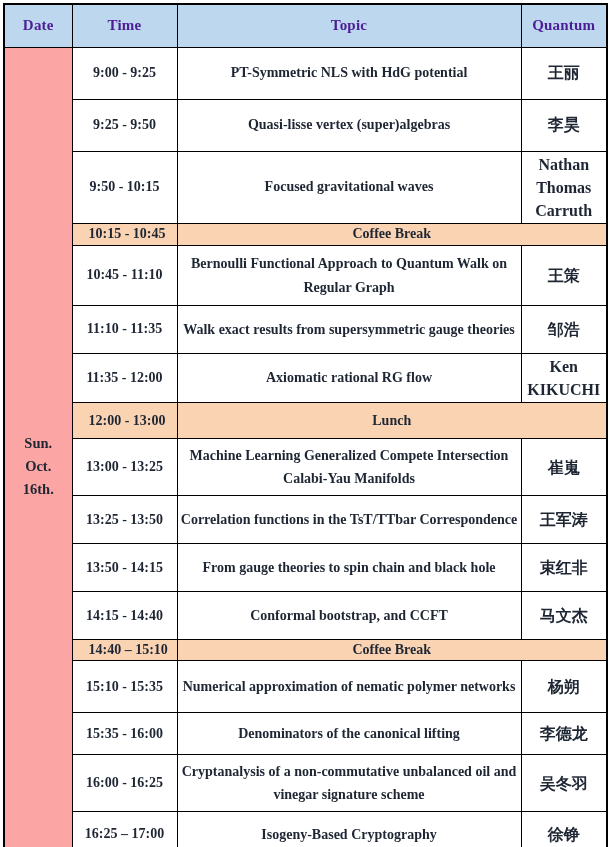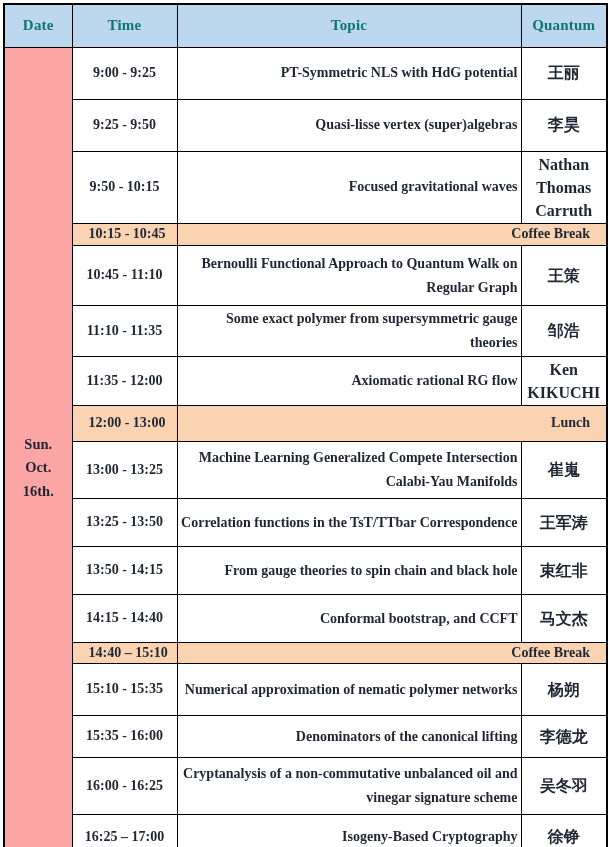--- a/index.html
+++ b/index.html
@@ -29,34 +29,33 @@
     border:1px solid var(--border);
     text-align:center;
     vertical-align:middle;
     overflow:hidden;
     padding:1px 3px;
     font-weight:bold;
   }
   .schedule thead tr{height:43px;}
   .schedule th{
     background:var(--header-bg);
-    color:#0f766e;
+    color:#4c1d95;
     font-size:15px;
     font-weight:bold;
     letter-spacing:.2px;
   }
   td.time-cell{
     font-size:14px;
     white-space:nowrap;
     line-height:1.3;
   }
   td.topic-cell{
     font-size:14px;
     line-height:1.7;
-    text-align:right;
   }
   td.speaker-cell{
     font-size:16px;
     line-height:1.45;
   }
   td.date-cell{
     font-size:14.5px;
     font-weight:bold;
     line-height:1.6;
     background:#fca5a5;
@@ -111,21 +110,21 @@
         <td class="time-cell">10:15 - 10:45</td>
         <td class="topic-cell" colspan="2">Coffee Break</td>
       </tr>
       <tr style="height:60px">
         <td class="time-cell">10:45 - 11:10</td>
         <td class="topic-cell">Bernoulli Functional Approach to Quantum Walk on Regular Graph</td>
         <td class="speaker-cell">王策</td>
       </tr>
       <tr style="height:48px">
         <td class="time-cell">11:10 - 11:35</td>
-        <td class="topic-cell">Some exact polymer from supersymmetric gauge theories</td>
+        <td class="topic-cell">Walk exact results from supersymmetric gauge theories</td>
         <td class="speaker-cell">邹浩</td>
       </tr>
       <tr style="height:48px">
         <td class="time-cell">11:35 - 12:00</td>
         <td class="topic-cell">Axiomatic rational RG flow</td>
         <td class="speaker-cell">Ken KIKUCHI</td>
       </tr>
       <tr style="height:36px" class="break-row">
         <td class="time-cell">12:00 - 13:00</td>
         <td class="topic-cell" colspan="2">Lunch</td>

